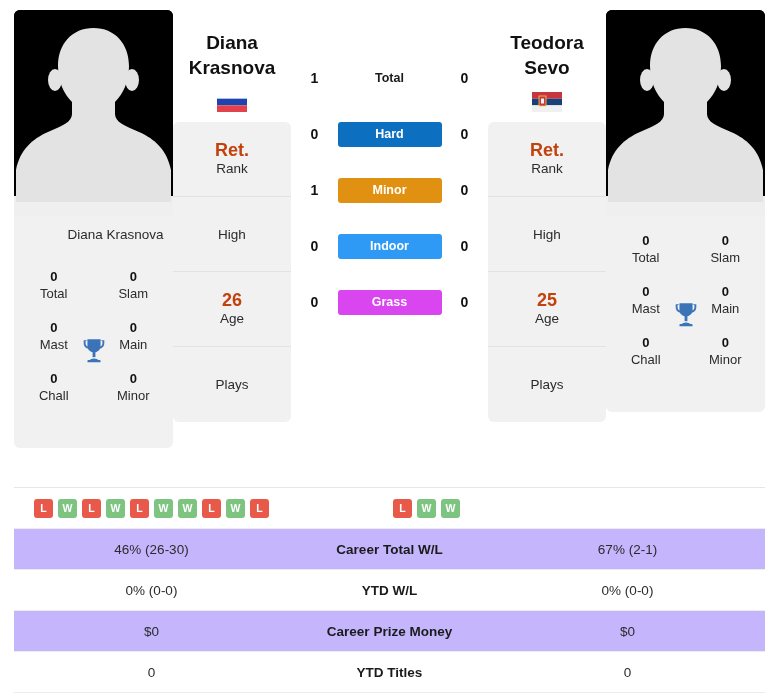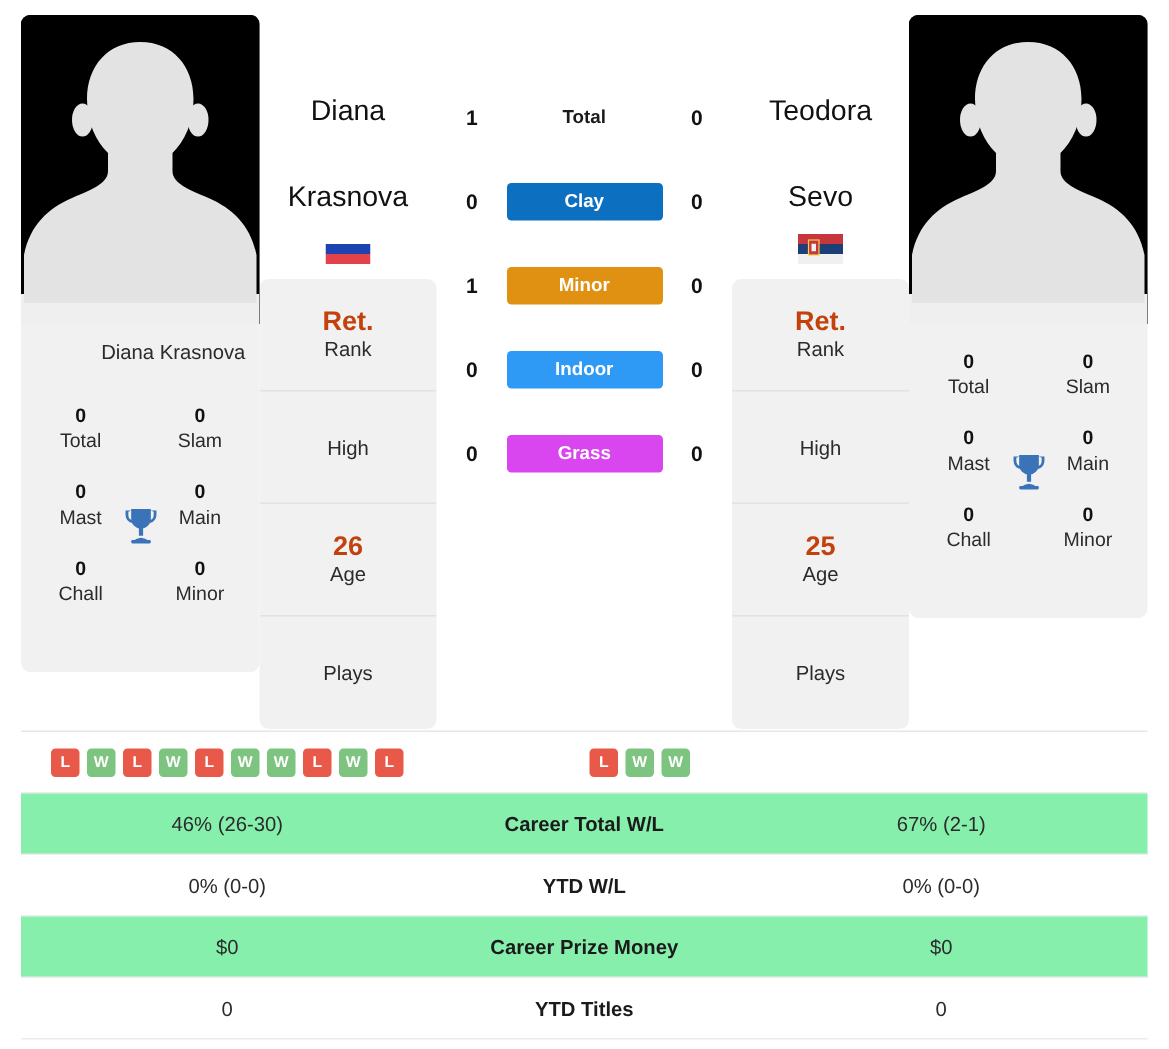--- a/index.html
+++ b/index.html
@@ -95,43 +95,42 @@
   }
   .surf-badge {
     width: 104px; height: 25px;
     display: flex; align-items: center; justify-content: center;
     border-radius: 3px;
     color: #ffffff; font-size: 12.5px; font-weight: bold;
   }
 
   .player-names { text-align: center; padding-top: 20px; }
   .pname {
-    font-size: 19px; font-weight: normal; color: #111;
+    font-size: 19px; font-weight: bold; color: #111;
     line-height: 25px;
-    margin-top: 32px;
   }
   .flag-wrap { margin-top: 12px; display: flex; justify-content: center; }
   .flag { width: 30px; height: 20px; display: block; }
 
   .left-head { width: 118px; flex: 0 0 118px; }
   .right-head { width: 118px; flex: 0 0 118px; }
 
   
   .stats-table {
     position: absolute;
     left: 14px; top: 487px;
     width: 751px;
     border-top: 1px solid #e6e6e6;
   }
   .srow {
     display: flex; align-items: center;
     height: 41px;
     border-bottom: 1px solid #ececec;
   }
-  .srow.alt { background: #86efac; gap: 16px; }
+  .srow.alt { background: #c4b5fd; gap: 16px; }
   .srow .cell-l, .srow .cell-r {
     width: 275px; flex: 0 0 275px;
     display: flex; align-items: center; justify-content: center;
     font-size: 13.5px; color: #2b2b2b;
   }
   .srow .cell-m {
     flex: 1 1 auto;
     text-align: center;
     font-size: 13.5px; font-weight: bold; color: #1b1b1b;
   }
@@ -236,21 +235,21 @@
     </div>
 
     <div class="h2h-col">
       <div class="h2h-row">
         <div class="h2h-score">1</div>
         <div class="h2h-label-plain">Total</div>
         <div class="h2h-score">0</div>
       </div>
       <div class="h2h-row">
         <div class="h2h-score">0</div>
-        <div class="surf-badge" style="background:#0d6fc0;">Clay</div>
+        <div class="surf-badge" style="background:#0d6fc0;">Hard</div>
         <div class="h2h-score">0</div>
       </div>
       <div class="h2h-row">
         <div class="h2h-score">1</div>
         <div class="surf-badge" style="background:#e09112;">Minor</div>
         <div class="h2h-score">0</div>
       </div>
       <div class="h2h-row">
         <div class="h2h-score">0</div>
         <div class="surf-badge" style="background:#2f9af5;">Indoor</div>

